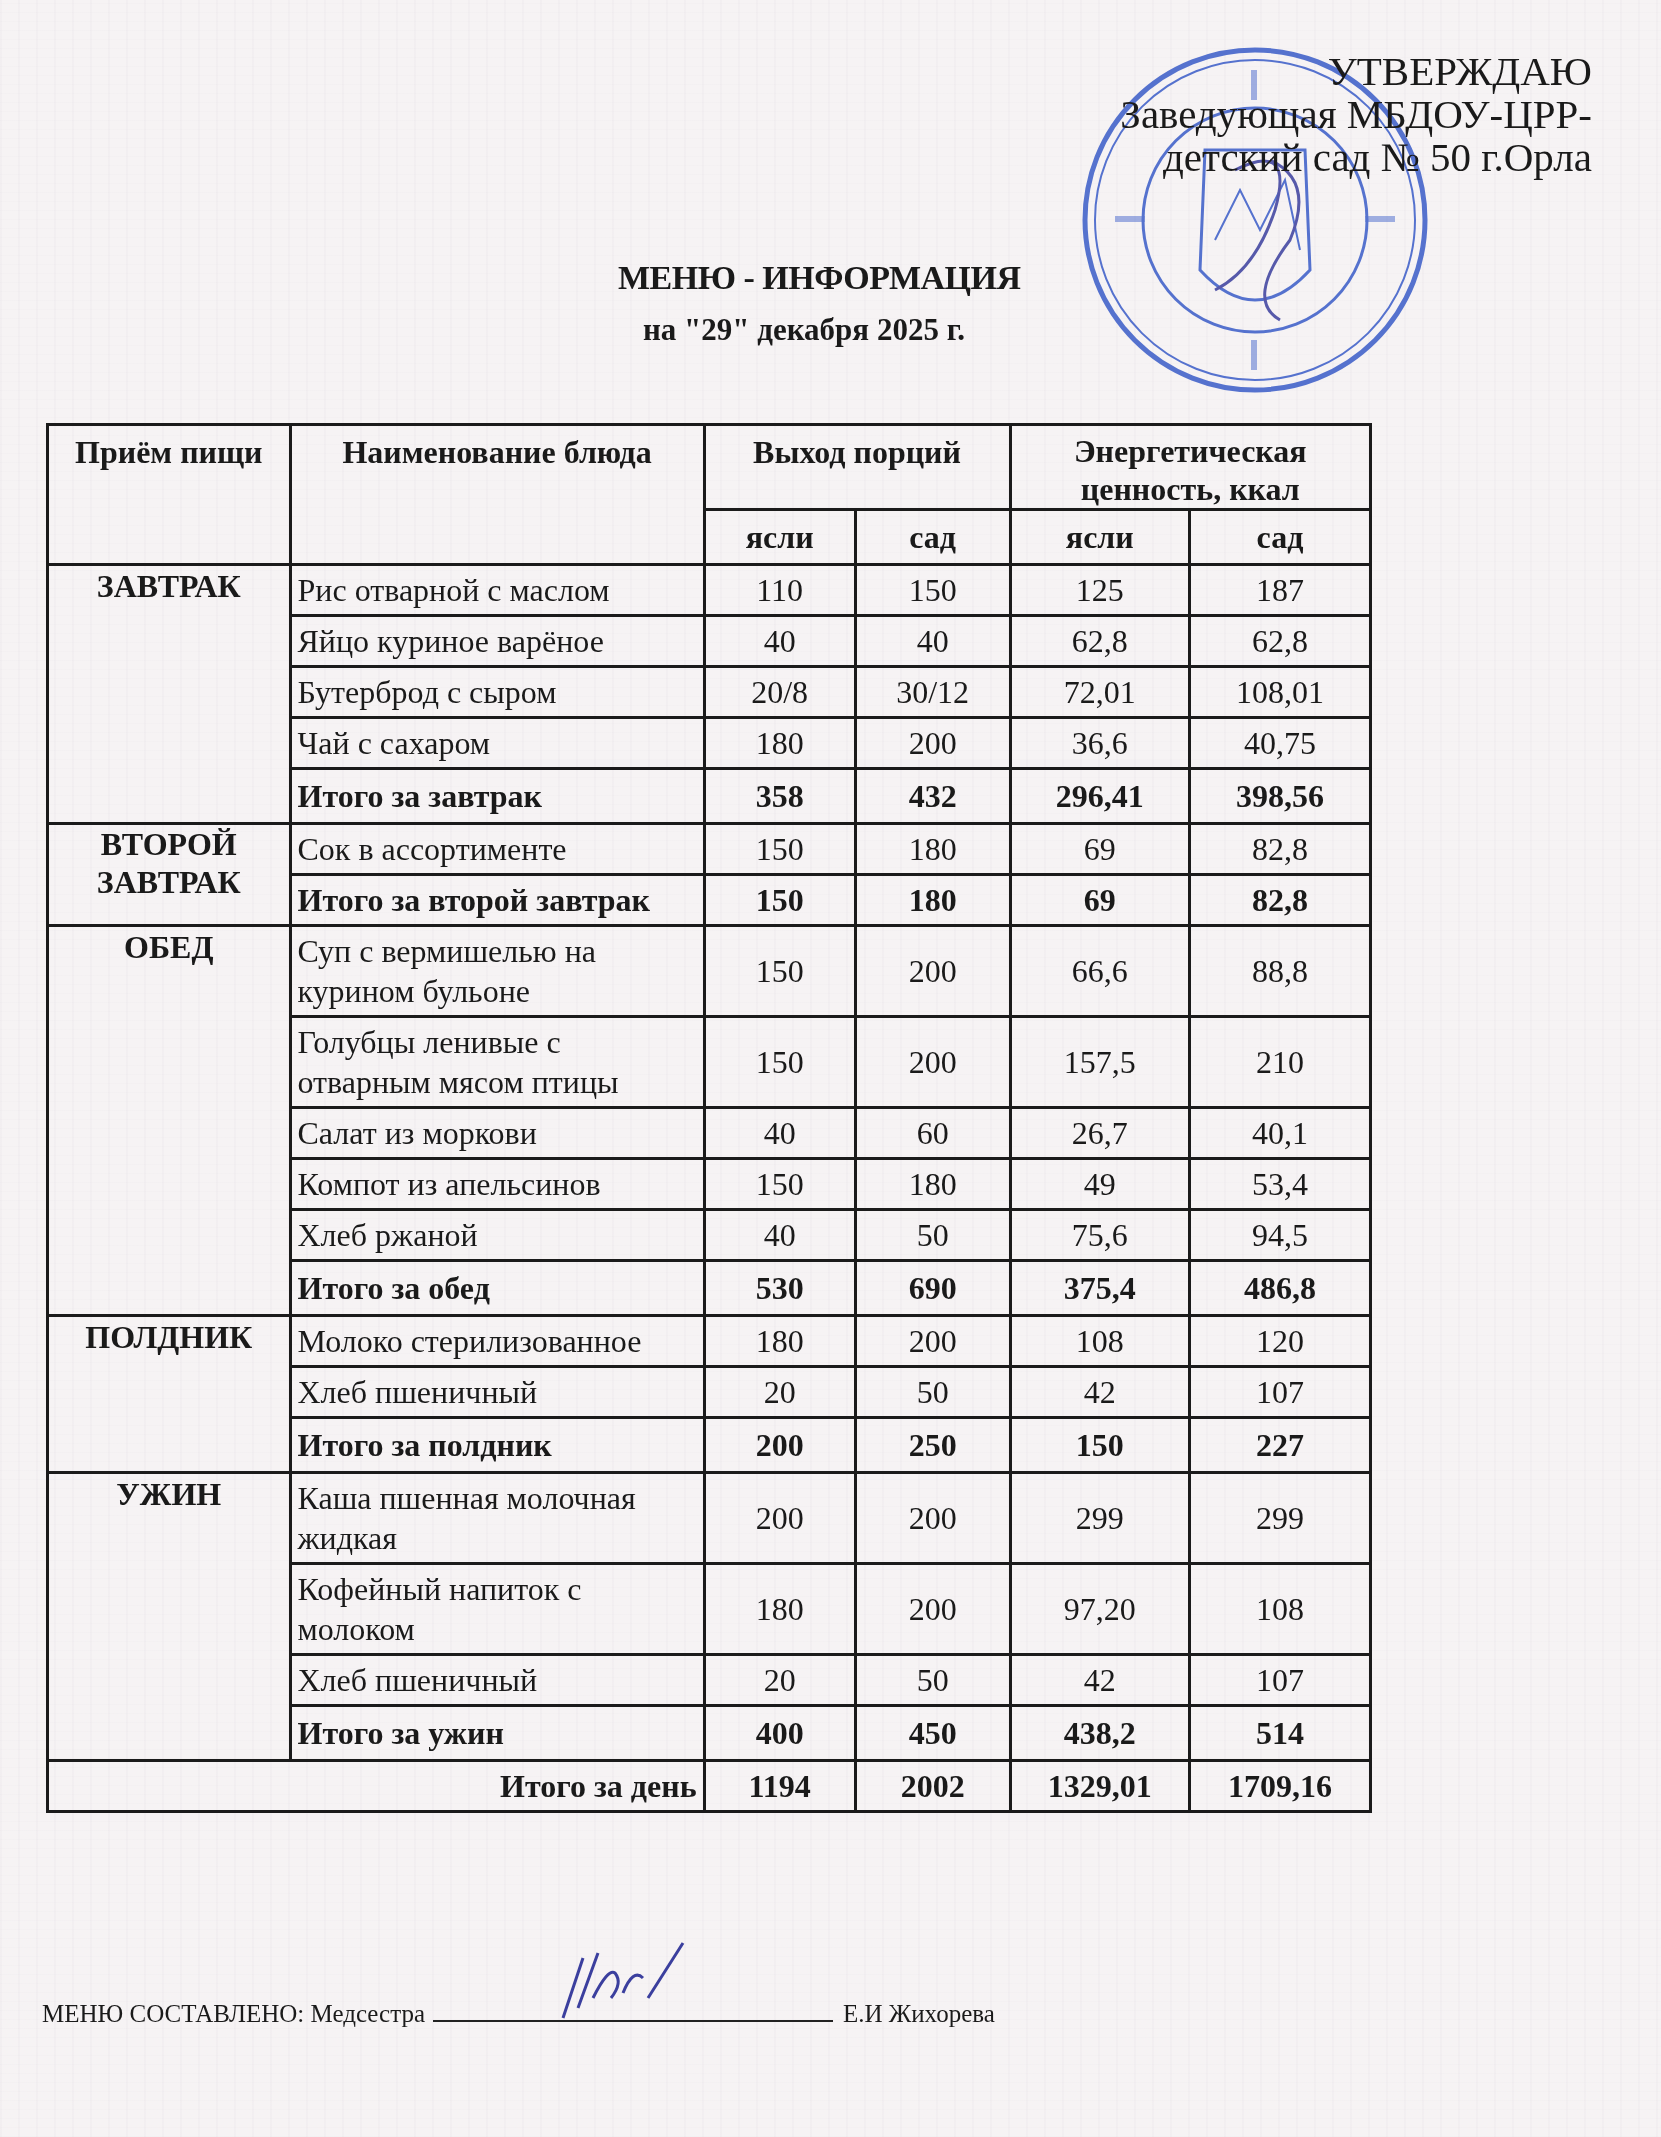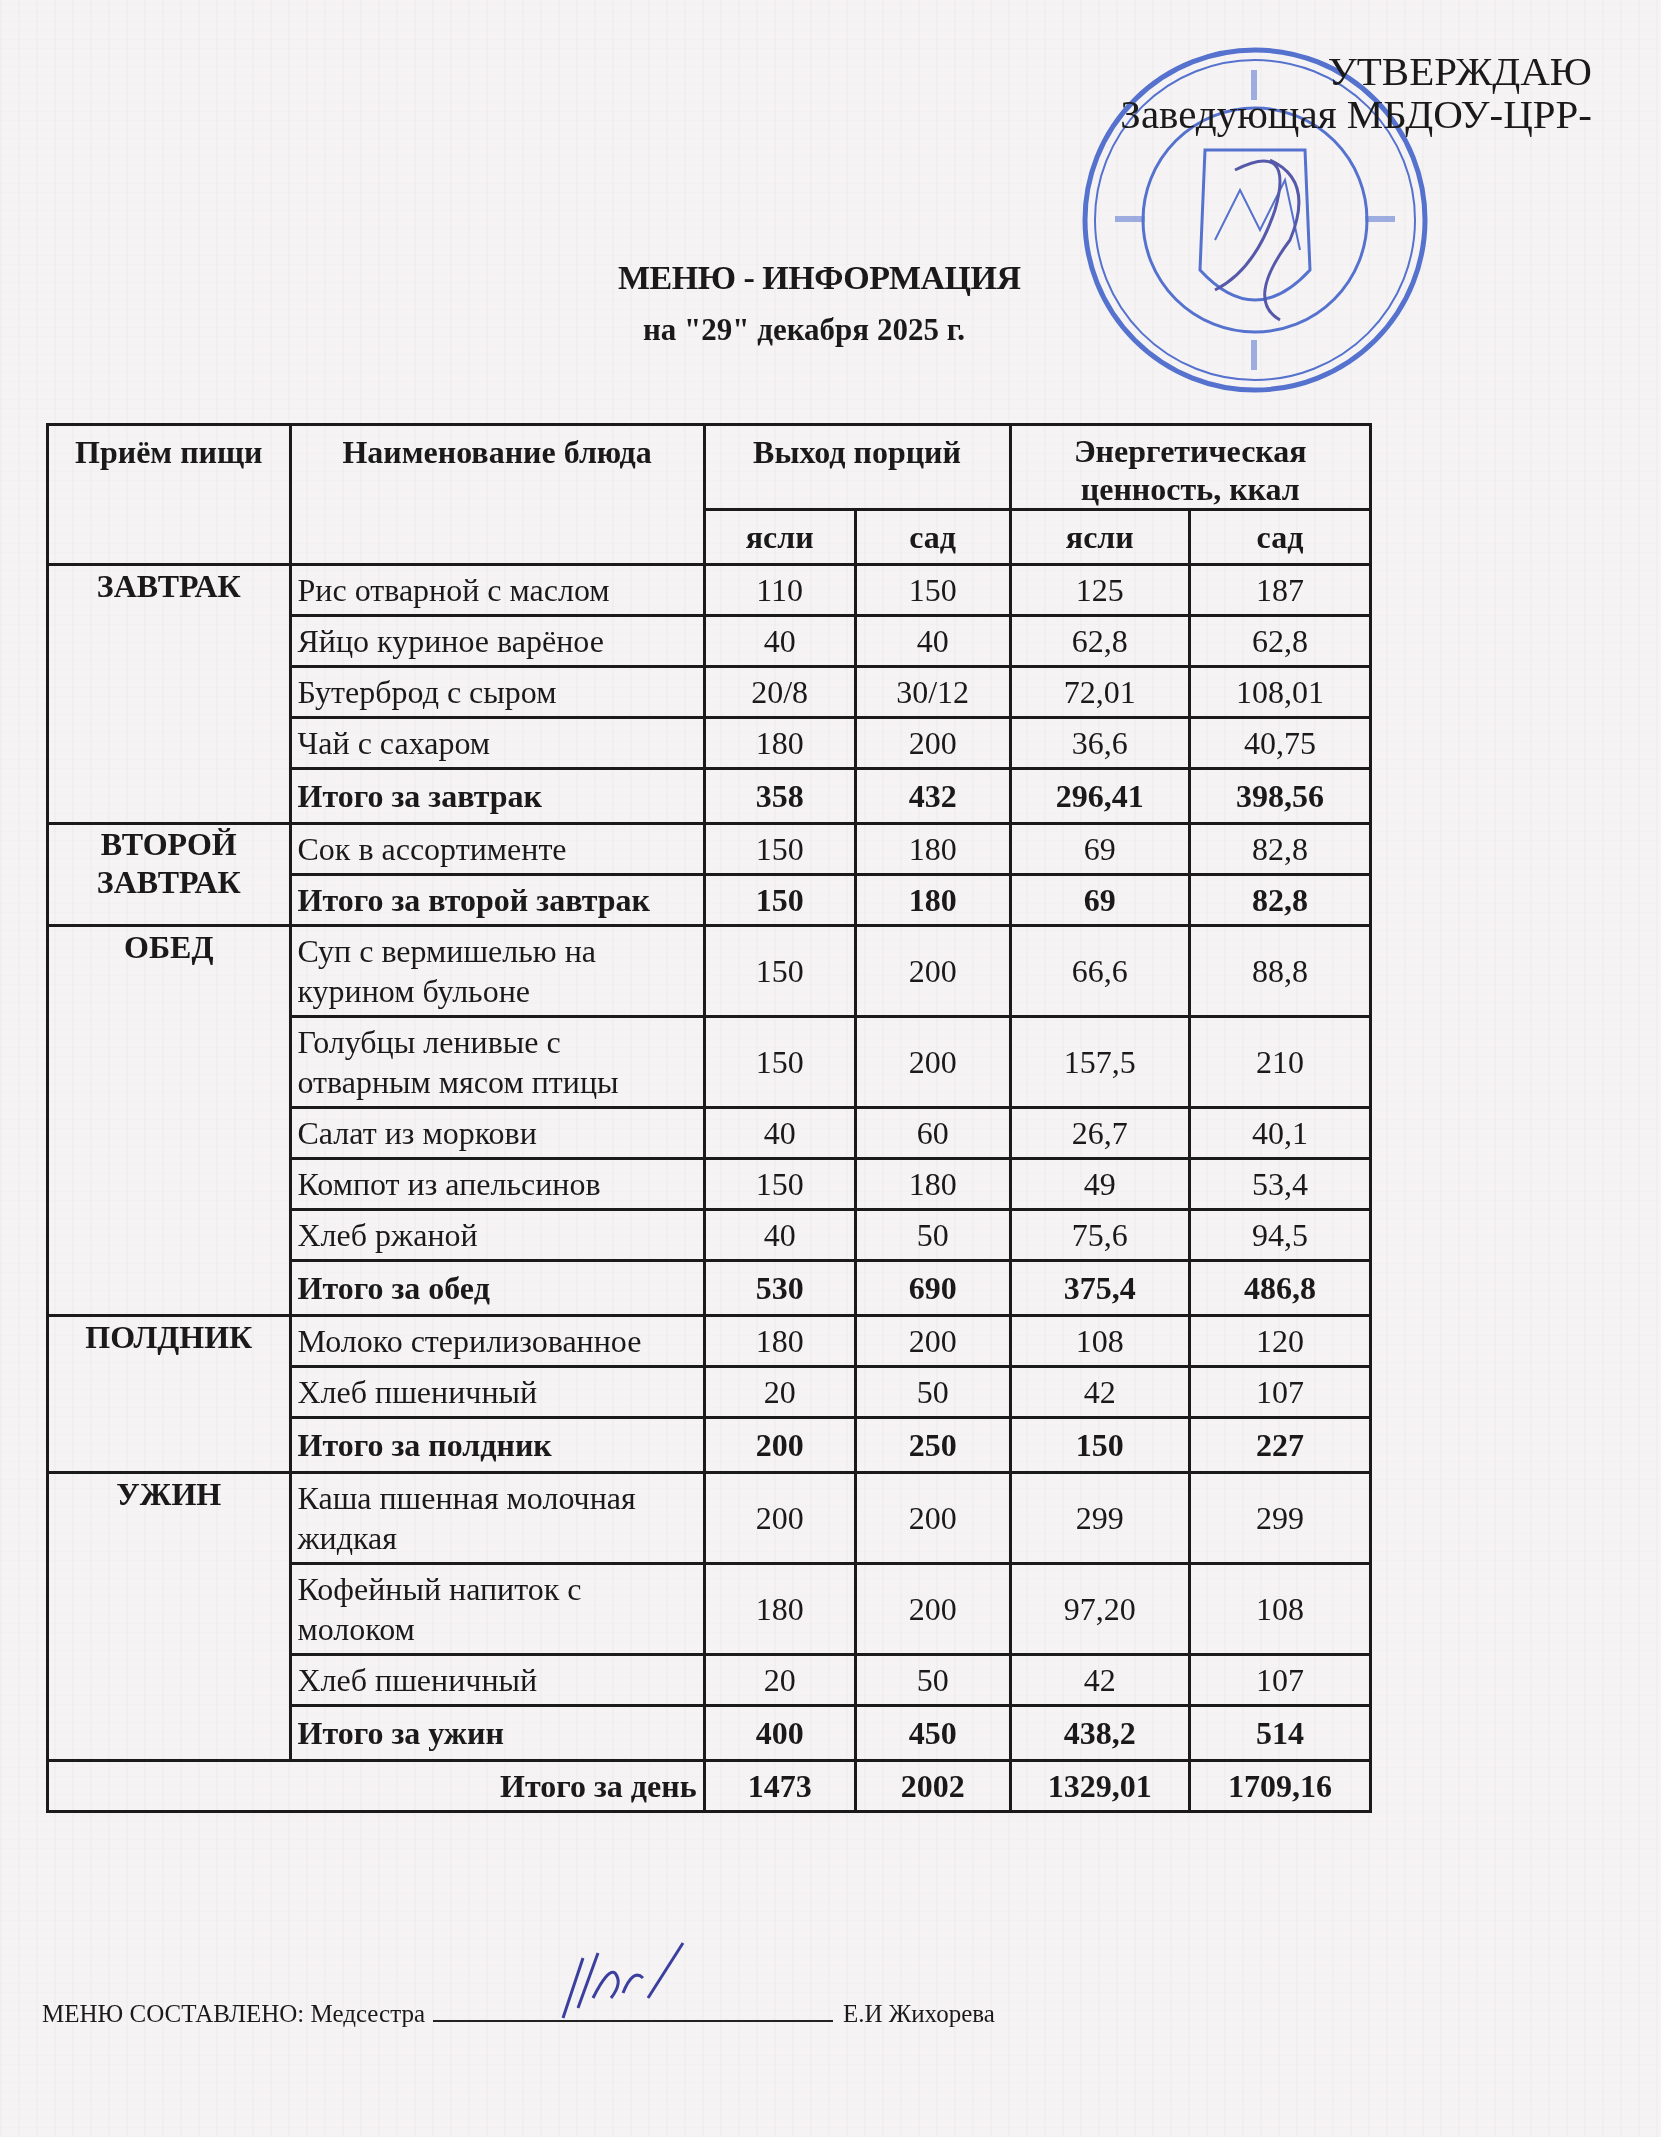--- a/index.html
+++ b/index.html
@@ -100,20 +100,21 @@
       <rect x="290" y="176" width="30" height="6"></rect>
     <rect x="176" y="30" width="6" height="30"></rect>
       <rect x="176" y="300" width="6" height="30"></rect>
   </g>
   <path d="M195 120 Q240 140 215 200 Q170 260 205 280 M160 130 Q220 100 200 170 Q180 230 140 250" fill="none" stroke="#3b3f9e" stroke-width="3"></path>
 </svg>
 
 <div class="approval">
   <div>УТВЕРЖДАЮ</div>
   <div>Заведующая МБДОУ-ЦРР-</div>
+  <div>детский сад № 50 г.Орла</div>
 </div>
 
 <div class="title-block">
   <div class="title">МЕНЮ - ИНФОРМАЦИЯ</div>
   <div class="subtitle">на "29" декабря 2025 г.</div>
 </div>
 
 <table class="menu">
   <colgroup>
     <col class="col-meal">
@@ -280,21 +281,21 @@
         <td class="dish" style="height: 52px;">Итого за ужин</td>
         <td class="num">400</td>
         <td class="num">450</td>
         <td class="num">438,2</td>
         <td class="num">514</td>
       </tr>
     </tbody>
   <tfoot>
     <tr class="day">
       <td colspan="2" class="label">Итого за день</td>
-      <td class="num">1473</td>
+      <td class="num">1194</td>
       <td class="num">2002</td>
       <td class="num">1329,01</td>
       <td class="num">1709,16</td>
     </tr>
   </tfoot>
 </table>
 
 <div class="footer">
   <span>МЕНЮ СОСТАВЛЕНО: Медсестра</span><span class="sign-line">
     <svg class="signature-svg" style="left:120px; top:-52px" width="150" height="90" viewBox="0 0 150 90">

